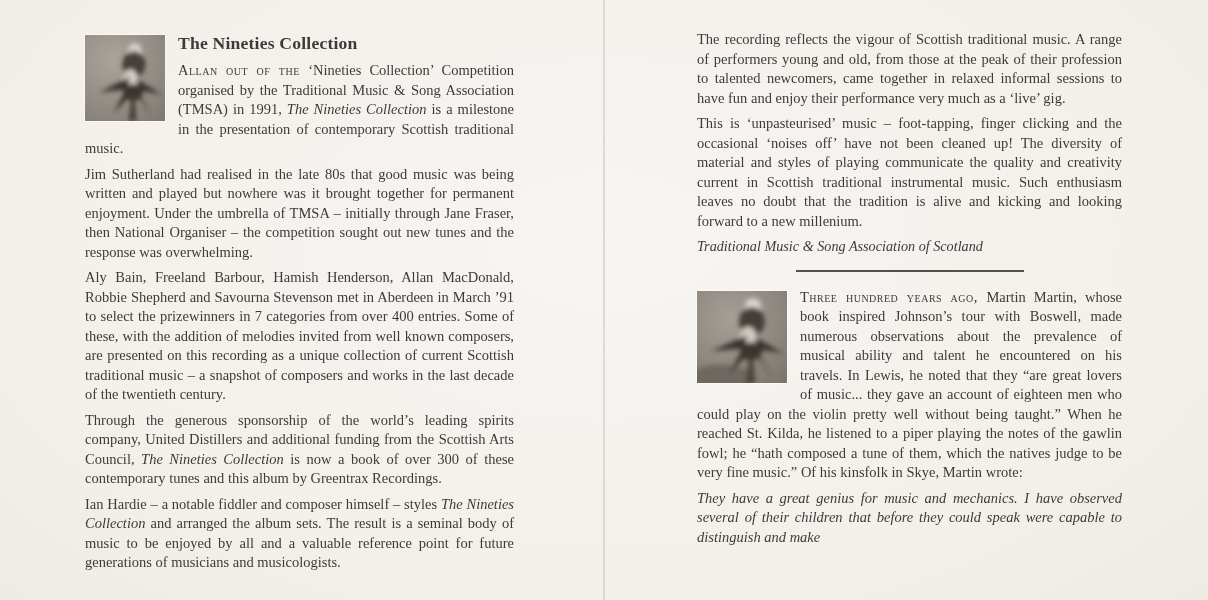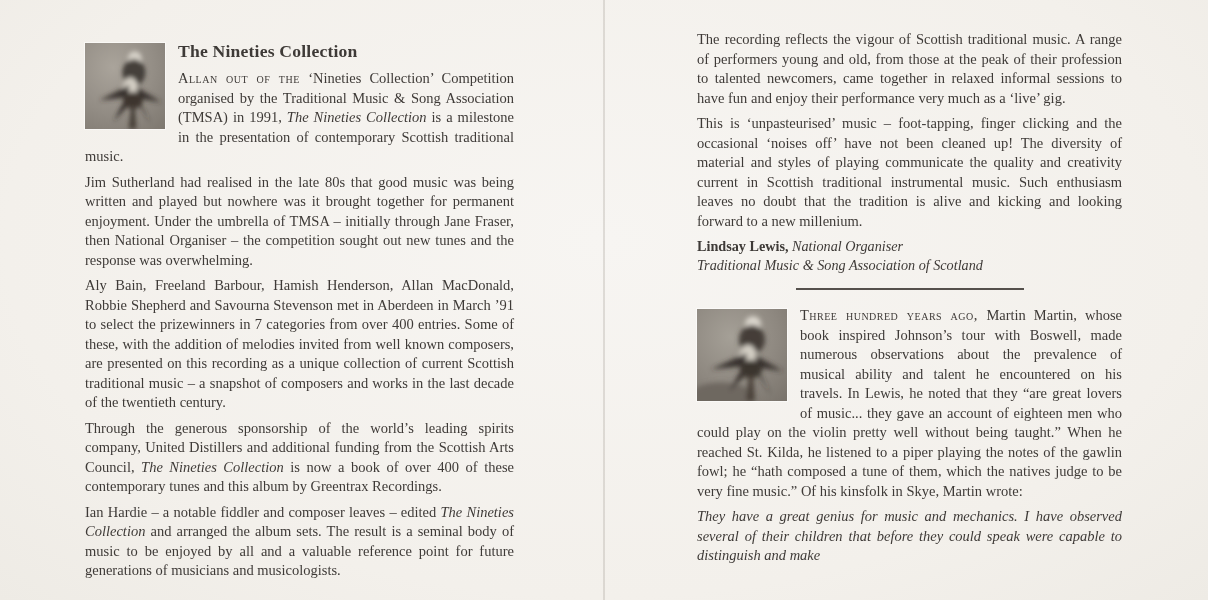--- a/index.html
+++ b/index.html
@@ -13,21 +13,21 @@
     width: 1208px;
     height: 600px;
     overflow: hidden;
     position: relative;
     background: radial-gradient(ellipse at 50% 40%, #f7f5f2 0%, #f3f0eb 70%, #eeebe5 100%);
     font-family: "Liberation Serif", serif;
     color: var(--text);
   }
   .spread { display: flex; width: 1208px; height: 600px; }
   .page { width: 604px; height: 600px; }
-  .page-left  { padding: 40px 90px 0 85px; }
+  .page-left  { padding: 32px 90px 0 85px; }
   .page-right { padding: 30px 86px 0 93px; }
   .gutter {
     position: absolute; left: 603px; top: 0;
     width: 2px; height: 600px;
     background: linear-gradient(to right, rgba(180,174,166,0.0), rgba(170,164,156,0.65), rgba(180,174,166,0.0));
   }
   .booklet-title {
     font-size: 17.6px; font-weight: bold; letter-spacing: 0.2px;
     margin: 0 0 7px 0; line-height: 22px;
   }
@@ -91,29 +91,28 @@
           <path d="M58 55 L74 84 L60 63 Z" fill="#312c28"></path>
           <ellipse cx="54" cy="60" rx="11" ry="9" fill="#3c362f"></ellipse>
           <path d="M52 66 L49 90 L58 90 L56 66 Z" fill="#49423a"></path>
         </g>
       </svg>
     </div>
     <h1 class="booklet-title">The Nineties Collection</h1>
     <p class="body-para"><span class="s-smallcaps">Allan out of the </span><span>‘Nineties Collection’ Competition organised by the Traditional Music &amp; Song Association (TMSA) in 1991, </span><span class="s-italic">The Nineties Collection</span><span> is a milestone in the presentation of contemporary Scottish traditional music.</span></p>
     <p class="body-para"><span>Jim Sutherland had realised in the late 80s that good music was being written and played but nowhere was it brought together for permanent enjoyment. Under the umbrella of TMSA – initially through Jane Fraser, then National Organiser – the competition sought out new tunes and the response was overwhelming.</span></p>
     <p class="body-para"><span>Aly Bain, Freeland Barbour, Hamish Henderson, Allan MacDonald, Robbie Shepherd and Savourna Stevenson met in Aberdeen in March ’91 to select the prizewinners in 7 categories from over 400 entries. Some of these, with the addition of melodies invited from well known composers, are presented on this recording as a unique collection of current Scottish traditional music – a snapshot of composers and works in the last decade of the twentieth century.</span></p>
-    <p class="body-para"><span>Through the generous sponsorship of the world’s leading spirits company, United Distillers and additional funding from the Scottish Arts Council, </span><span class="s-italic">The Nineties Collection</span><span> is now a book of over 400 of these contemporary tunes and this album by Greentrax Recordings.</span></p>
-    <p class="body-para"><span>Ian Hardie – a notable fiddler and composer leaves – edited </span><span class="s-italic">The Nineties Collection</span><span> and arranged the album sets. The result is a seminal body of music to be enjoyed by all and a valuable reference point for future generations of musicians and musicologists.</span></p>
+    <p class="body-para"><span>Through the generous sponsorship of the world’s leading spirits company, United Distillers and additional funding from the Scottish Arts Council, </span><span class="s-italic">The Nineties Collection</span><span> is now a book of over 300 of these contemporary tunes and this album by Greentrax Recordings.</span></p>
+    <p class="body-para"><span>Ian Hardie – a notable fiddler and composer himself – styles </span><span class="s-italic">The Nineties Collection</span><span> and arranged the album sets. The result is a seminal body of music to be enjoyed by all and a valuable reference point for future generations of musicians and musicologists.</span></p>
   </div>
 
   <div class="page page-right">
     <p class="body-para"><span>The recording reflects the vigour of Scottish traditional music. A range of performers young and old, from those at the peak of their profession to talented newcomers, came together in relaxed informal sessions to have fun and enjoy their performance very much as a ‘live’ gig.</span></p>
     <p class="body-para"><span>This is ‘unpasteurised’ music – foot-tapping, finger clicking and the occasional ‘noises off’ have not been cleaned up! The diversity of material and styles of playing communicate the quality and creativity current in Scottish traditional instrumental music. Such enthusiasm leaves no doubt that the tradition is alive and kicking and looking forward to a new millenium.</span></p>
     <div class="signature">
-      <p><span class="s-bold">Lindsay Lewis,</span><span class="s-italic"> National Organiser</span></p>
       <p><span class="s-italic">Traditional Music &amp; Song Association of Scotland</span></p>
     </div>
     <hr class="divider">
     <div class="photo photo-right">
       <svg class="thistle-svg" viewBox="0 0 90 90" preserveAspectRatio="none">
         <defs>
           <radialGradient id="tg2" cx="38%" cy="30%" r="95%">
             <stop offset="0%" stop-color="#a5a097"></stop>
             <stop offset="55%" stop-color="#8e8880"></stop>
             <stop offset="100%" stop-color="#78726a"></stop>

